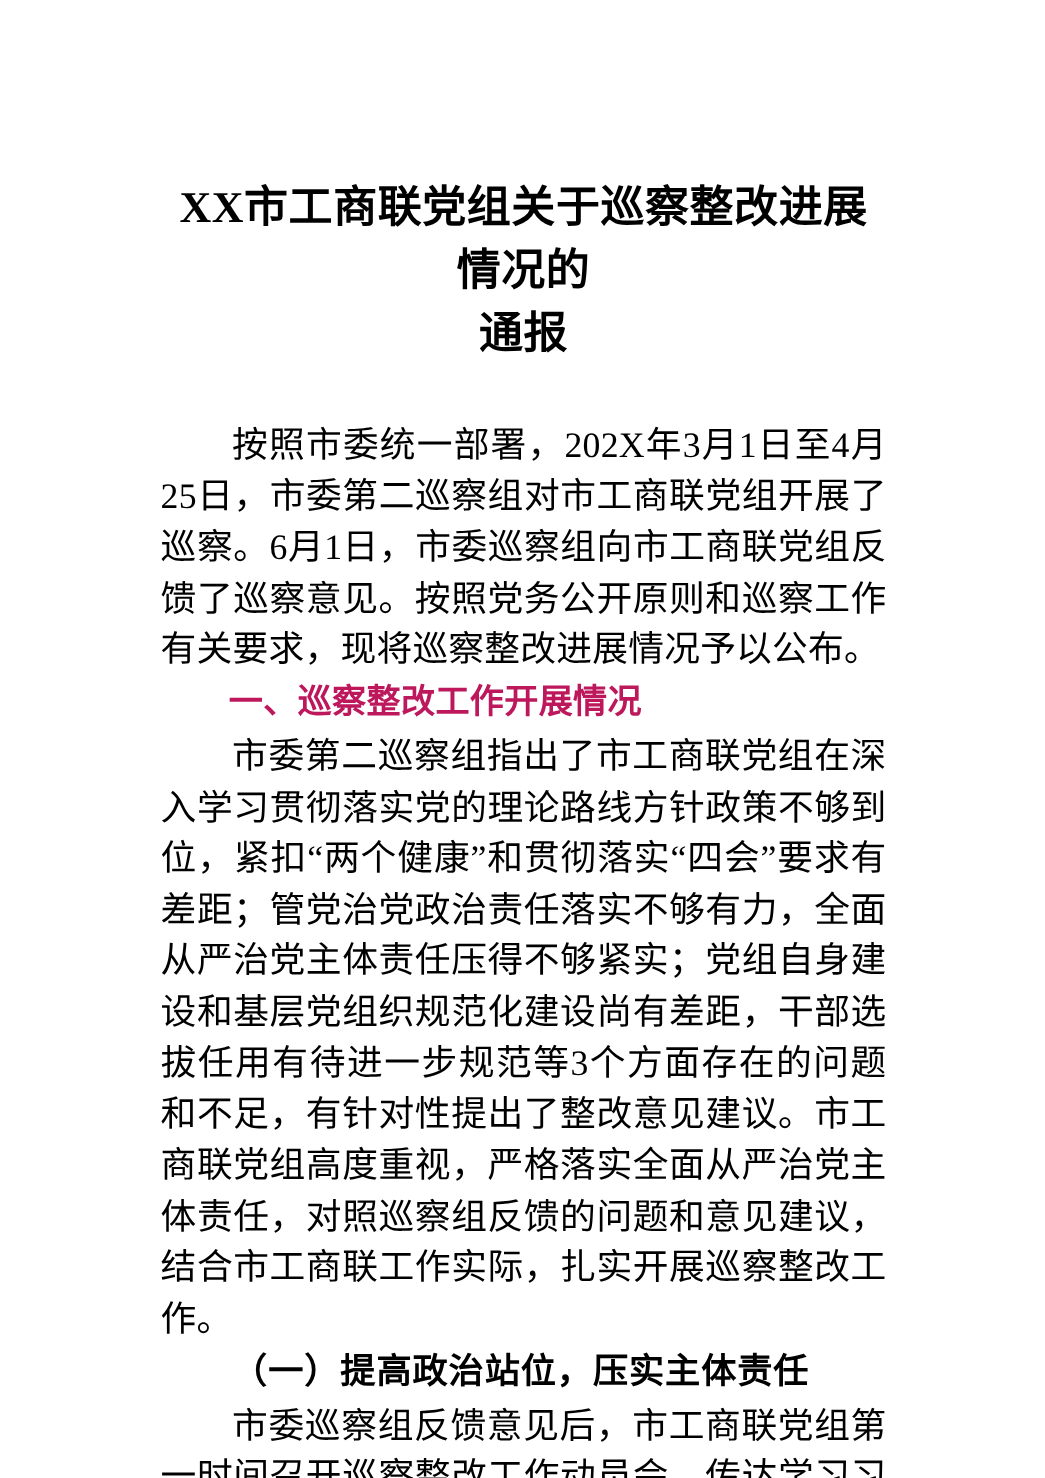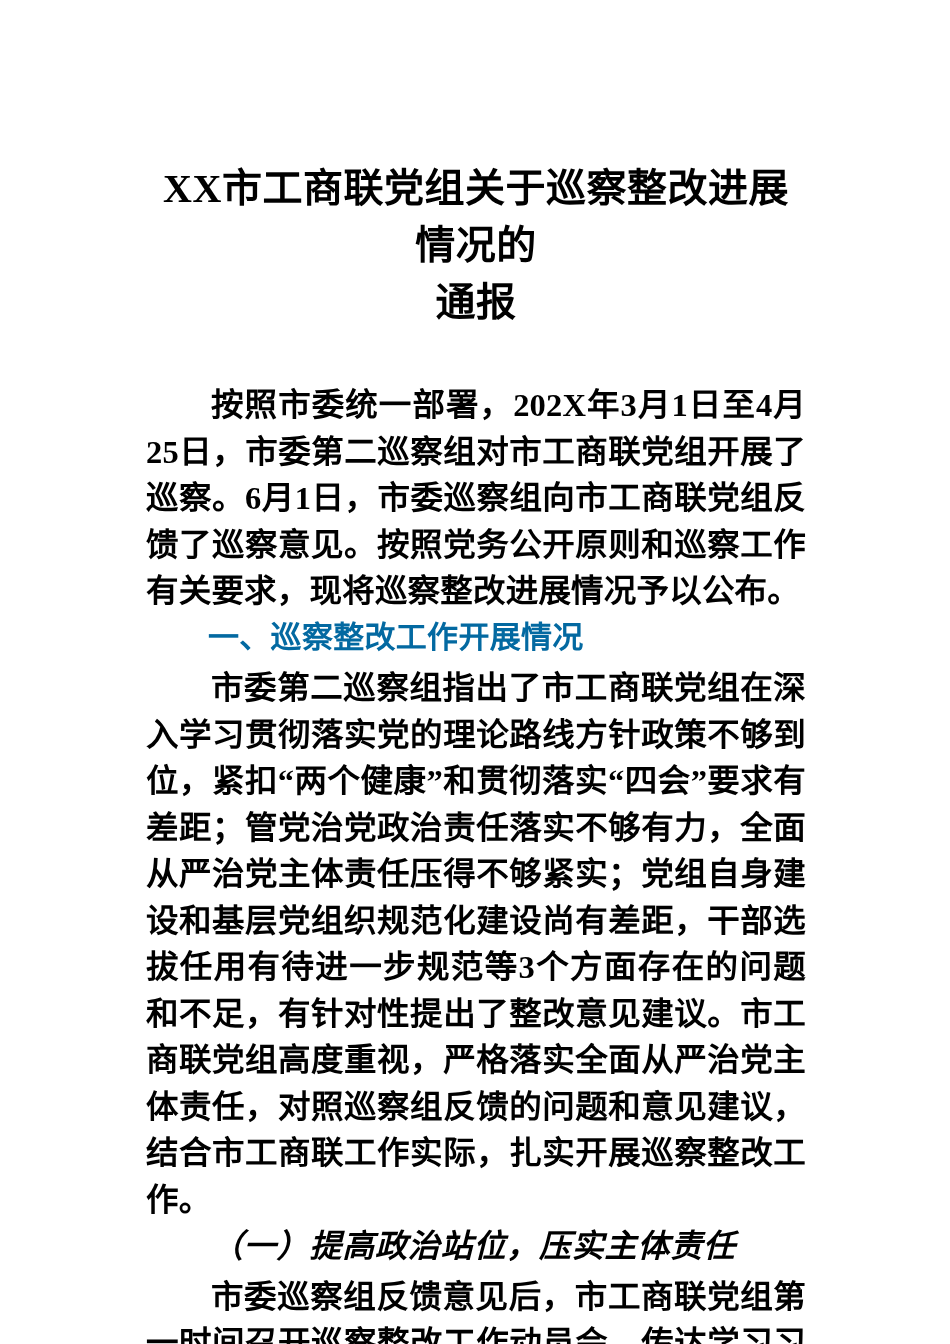--- a/index.html
+++ b/index.html
@@ -50,50 +50,48 @@
     margin: 0;
     padding: 0;
     font-family: "Liberation Serif", "DejaVu Serif", serif;
     font-size: 32.5px;
     line-height: 46.5px;
     text-align: justify;
     text-justify: inter-ideograph;
     text-indent: 65px;
     color: #000000;
     letter-spacing: 0.2px;
-    font-weight: bold;
   }
 
   .para.first-para {
     margin-top: 51px;
   }
 
   .para.body-para {
     margin-top: 4px;
   }
 
   
   .heading-1 {
     margin: 0;
     padding: 0;
     font-family: "Liberation Sans", "DejaVu Sans", sans-serif;
     font-weight: bold;
     font-size: 31px;
     line-height: 46.5px;
     text-indent: 62px;
-    color: #0369a1;
+    color: #be185d;
     letter-spacing: 0.3px;
   }
 
   
   .heading-2 {
     margin: 0;
     padding: 0;
     font-family: "Liberation Serif", "DejaVu Serif", serif;
-    font-style: italic;
     font-size: 32px;
     line-height: 46.5px;
     text-indent: 65px;
     color: #000000;
     letter-spacing: 0.8px;
   }
 </style>
 </head>
 <body>
 

